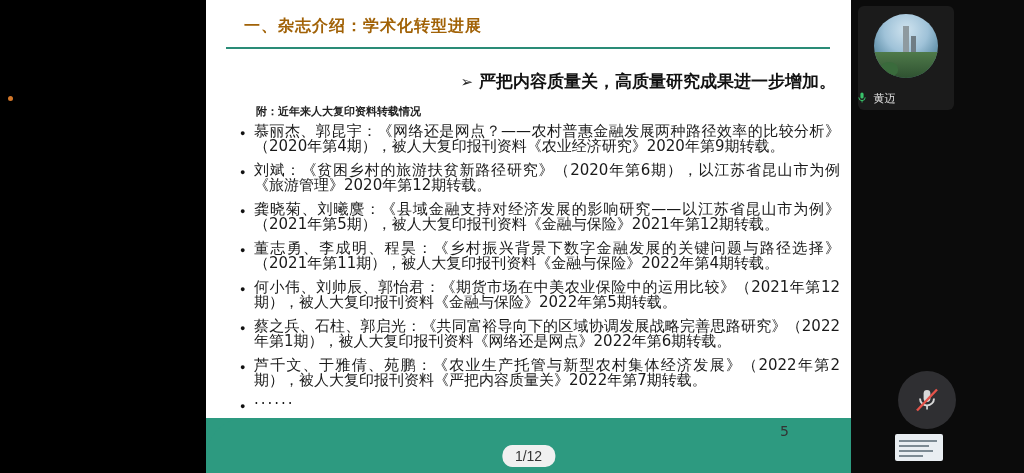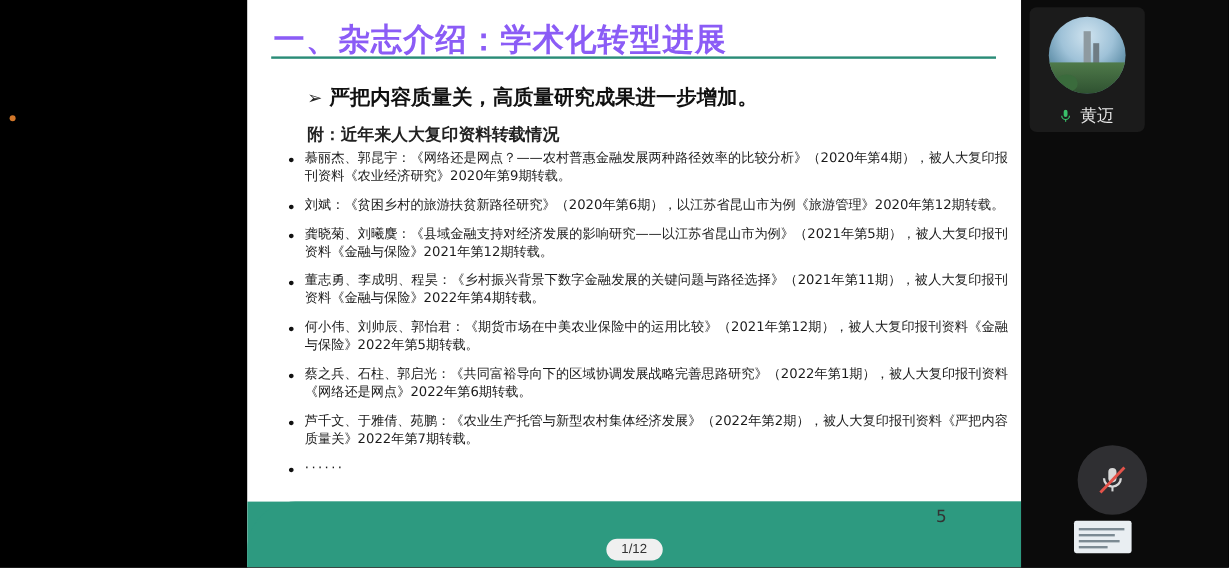--- a/index.html
+++ b/index.html
@@ -35,56 +35,57 @@
     position: absolute;
     left: 206px;
     top: 0px;
     width: 645px;
     height: 473px;
     background: #ffffff;
     overflow: hidden;
   }
   .slide-title {
     position: absolute;
-    left: 22px;
+    left: 38px;
     top: 16px;
-    font-size: 26px;
+    font-size: 16px;
     font-weight: bold;
-    color: #8b5cf6;
+    color: #a16207;
     letter-spacing: 1px;
     font-family: "DejaVu Sans", "Liberation Sans", sans-serif;
   }
   .title-rule {
     position: absolute;
     left: 20px;
     top: 47px;
     width: 604px;
     height: 2px;
     background: #2a8c77;
   }
   .bullet-main {
     position: absolute;
     left: 50px;
     top: 70px;
     width: 580px;
     font-size: 17px;
     font-weight: bold;
     color: #111111;
     font-family: "DejaVu Sans", "Liberation Sans", sans-serif;
+    text-align: right;
   }
   .bullet-main .arrow {
     color: #222;
     margin-right: 6px;
     font-size: 15px;
   }
   .note-line {
     position: absolute;
     left: 50px;
     top: 104px;
-    font-size: 14px;
+    font-size: 11px;
     font-weight: bold;
     color: #222222;
     font-family: Liberation Mono, monospace;
   }
   .items {
     position: absolute;
     left: 34px;
     top: 124px;
     width: 600px;
   }
@@ -96,21 +97,21 @@
   .item .dot {
     flex: 0 0 auto;
     width: 14px;
     margin-top: 5px;
     font-size: 9px;
     line-height: 9px;
     color: #111;
   }
   .item .txt {
     flex: 1 1 auto;
-    font-size: 11px;
+    font-size: 15px;
     line-height: 15px;
     color: #1a1a1a;
     font-family: "DejaVu Sans", "Liberation Sans", sans-serif;
     text-align: justify;
   }
   .ellipsis-item .txt {
     letter-spacing: 2px;
   }
   
   .slide-footer {
@@ -130,21 +131,21 @@
     border-top-left-radius: 40px;
     background: #2d9a80;
   }
   .page-pill {
     position: absolute;
     left: 50%;
     transform: translateX(-50%);
     bottom: 6px;
     background: #f0f0f0;
     color: #333;
-    font-size: 11px;
+    font-size: 14px;
     padding: 3px 13px;
     border-radius: 10px;
   }
   .slide-num {
     position: absolute;
     right: 62px;
     bottom: 34px;
     font-size: 14px;
     color: #333;
     font-family: "DejaVu Sans", "Liberation Sans", sans-serif;
@@ -208,23 +209,22 @@
     width: 18px;
     height: 14px;
     border-radius: 50% 50% 40% 40%;
     background: #3a6b3c;
   }
   .video-label {
     position: absolute;
     left: 0;
     bottom: 4px;
     width: 96px;
-    text-align: center;
     color: #e8e8e8;
-    font-size: 14px;
+    font-size: 11px;
     font-family: "DejaVu Sans", "Liberation Sans", sans-serif;
   }
   .mic-small {
     display: inline-block;
     width: 8px;
     height: 11px;
     vertical-align: -1px;
     margin-right: 4px;
   }
   .mute-button {

